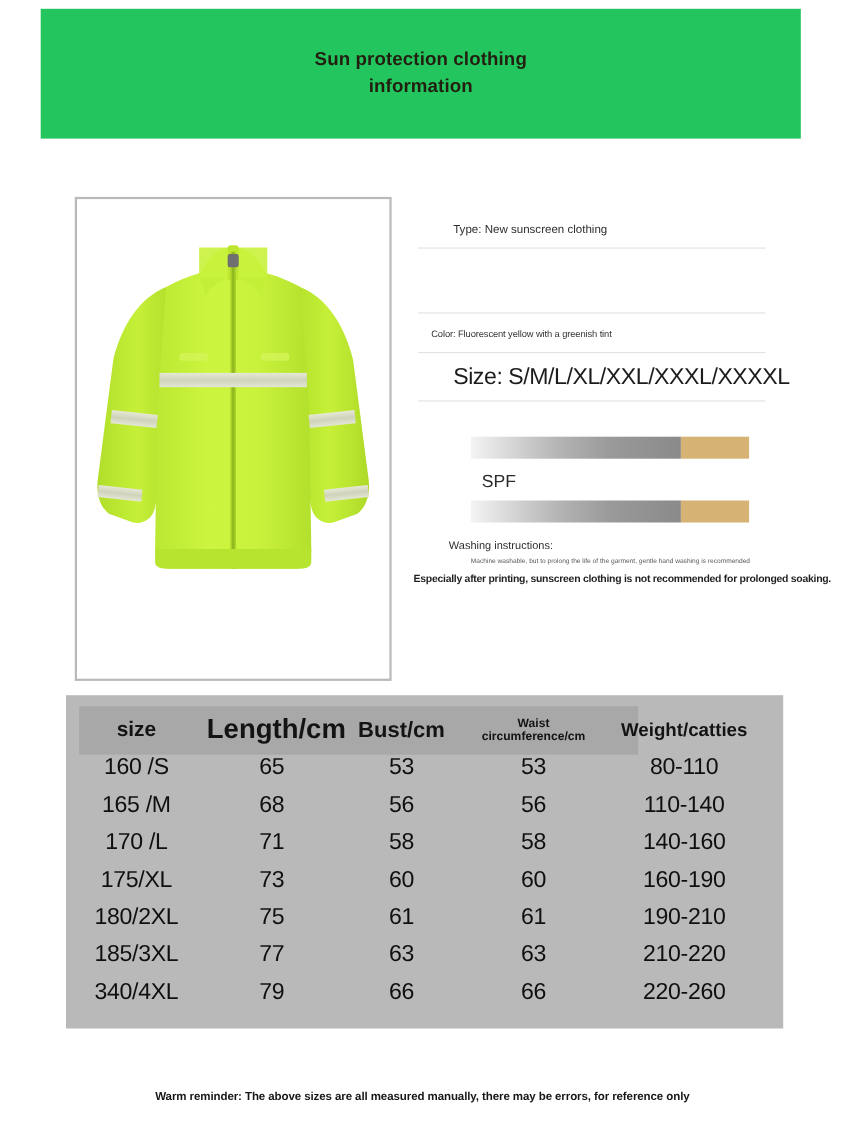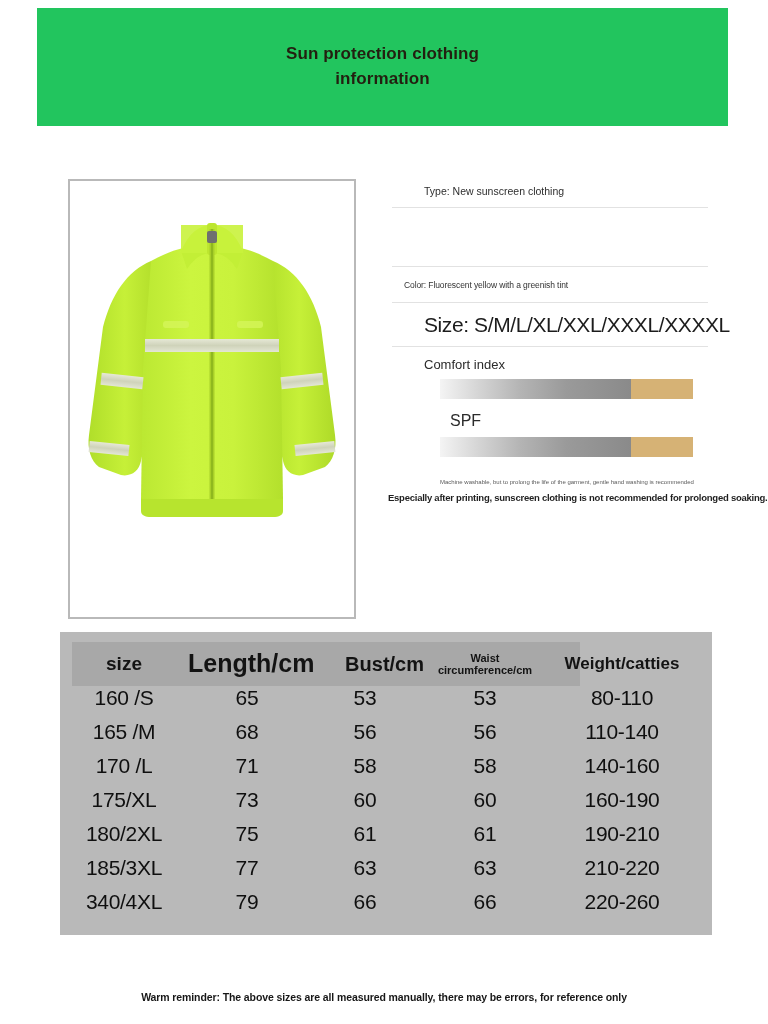--- a/index.html
+++ b/index.html
@@ -52,23 +52,22 @@
     width: 100%; height: 100%;
     display: flex;
     align-items: center;
     justify-content: center;
   }
 
   
   .info-panel {
     position: absolute;
     left: 380px;
-    top: 173px;
+    top: 191px;
     width: 316px;
-    margin-left: 12px;
   }
   .info-row { position: relative; }
   .divider {
     height: 1px;
     background: #e2e2e2;
     width: 100%;
   }
   .info-type {
     font-size: 10.5px;
     color: #2e2e2e;
@@ -184,21 +183,21 @@
   .c-waist  { width: 122px; text-align: center; }
   .c-weight { width: 152px; }
 
   .row.head .cell {
     font-weight: 700;
     color: #131313;
     line-height: 1.1;
   }
   .row.head .c-size   { font-size: 19px; }
   .row.head .c-len    { font-size: 25px; }
-  .row.head .c-bust   { font-size: 20px; text-align: right; }
+  .row.head .c-bust   { font-size: 20px; }
   .row.head .c-waist  { font-size: 11px; }
   .row.head .c-weight { font-size: 17px; }
 
   .rows-body {
     position: absolute;
     left: 0;
     top: 54px;
     width: 100%;
   }
   .row.body .cell {
@@ -296,36 +295,36 @@
     <div class="info-color">Color: Fluorescent yellow with a greenish tint</div>
     <div class="divider"></div>
   </div>
 
   <div class="info-row">
     <div class="info-size">Size: S/M/L/XL/XXL/XXXL/XXXXL</div>
     <div class="divider"></div>
   </div>
 
   <div class="index-block">
-    <div class="index-label comfort">Comfort index</div>
     <div class="bar comfort-bar">
       <div class="grad"></div>
       <div class="gold"></div>
     </div>
   </div>
 
   <div class="index-block">
     <div class="index-label spf">SPF</div>
     <div class="bar spf-bar">
       <div class="grad"></div>
       <div class="gold"></div>
     </div>
   </div>
 
   <div class="wash-block">
+    <div class="wash-title">Washing instructions:</div>
     <div class="wash-sub">Machine washable, but to prolong the life of the garment, gentle hand washing is recommended</div>
     <div class="wash-note">Especially after printing, sunscreen clothing is not recommended for prolonged soaking.</div>
   </div>
 </div>
 
 <div class="size-table">
   <div class="table-head"></div>
 
   <div class="row head">
     <div class="cell c-size">size</div>

